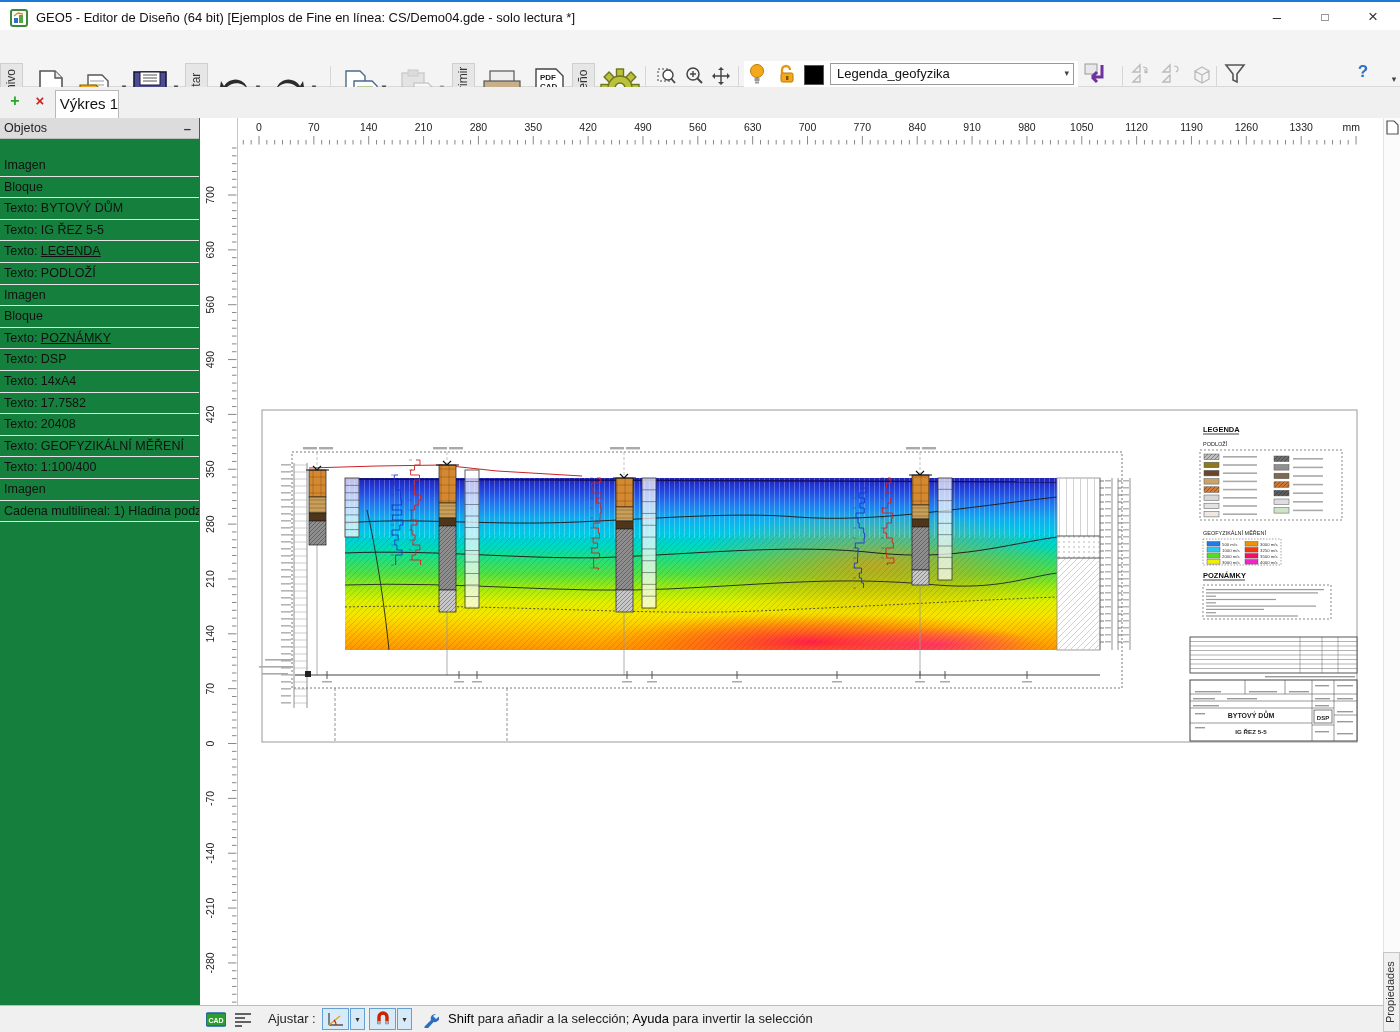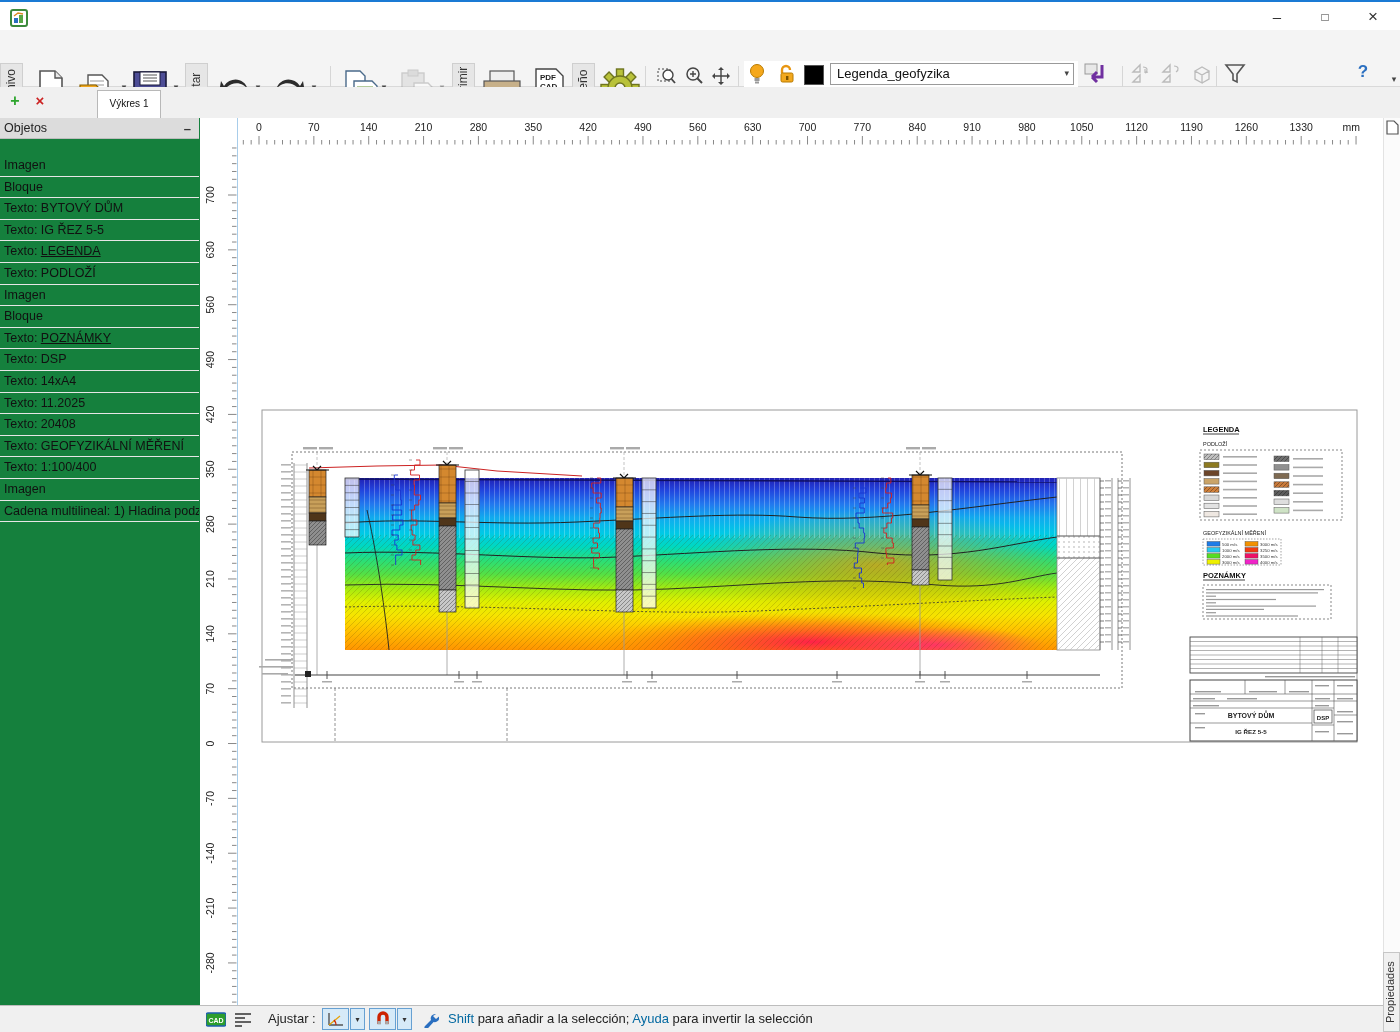--- a/index.html
+++ b/index.html
@@ -19,54 +19,55 @@
   .sep{top:36px;width:1px;height:44px;background:#d6d6d6;}
   .zbtn{width:26px;height:23px;display:flex;align-items:center;justify-content:center;}
   .ltr{font-size:15px;color:#222;font-weight:bold;}
   .combo{box-sizing:border-box;height:22px;border:1px solid #9a9a9a;background:#fff;font-size:13px;color:#111;
          padding:2px 16px 0 6px;white-space:nowrap;}
   .gray{opacity:.45;}
   
   .tabbar{left:0;top:87px;width:1400px;height:31px;background:#f0f0f0;}
   .tabglyph{top:4px;width:20px;height:20px;text-align:center;line-height:20px;font-weight:bold;}
   .tab{left:55px;top:3px;width:64px;height:28px;background:#fff;border:1px solid #b8b8b8;border-bottom:none;
-       box-sizing:border-box;text-align:center;font-size:10px;color:#111;line-height:26px;margin-left:42px;}
+       box-sizing:border-box;text-align:right;font-size:15px;color:#111;line-height:26px;}
   
   .sidebar{left:0;top:118px;width:222px;height:887px;background:#15803d;border-right:1px solid #c4c4c4;box-sizing:border-box;}
   .objhead{left:0;top:0;width:199px;height:21px;background:#dcdcdc;border-bottom:1px solid #bdbdbd;
            font-size:12.5px;color:#222;line-height:21px;padding-left:4px;box-sizing:border-box;}
   .objmin{right:8px;top:0;font-size:13px;color:#333;font-weight:bold;}
   .obj-item{width:199px;height:21.6px;border-bottom:1px solid #e6e6e6;font-size:12.5px;color:#111;
             line-height:21.6px;padding-left:4px;box-sizing:border-box;white-space:nowrap;overflow:hidden;}
   .u{text-decoration:underline;}
   
   .canvas{left:200px;top:118px;width:1183px;height:887px;background:#fff;}
   .bluline{left:37px;top:0;width:1px;height:887px;background:#a8cdea;}
   
   .rightstrip{right:0;top:118px;width:17px;height:887px;background:#fbfbfb;border-left:1px solid #e3e3e3;box-sizing:border-box;}
   .propstab{right:0;bottom:0;width:17px;height:80px;background:#f0f0f0;border:1px solid #c6c6c6;box-sizing:border-box;
             writing-mode:vertical-rl;transform:rotate(180deg);font-size:11px;color:#333;text-align:center;z-index:5;}
   
   .statusbar{left:0;bottom:0;width:1400px;height:27px;background:#f0f0f0;border-top:1px solid #bdbdbd;box-sizing:border-box;}
   .stxt{font-size:13px;color:#222;top:5px;white-space:nowrap;}
   .snapbtn{top:2px;height:22px;background:#d6eaf8;border:1px solid #66a0d2;box-sizing:border-box;
            display:flex;align-items:center;justify-content:center;}
-  .acc{color:#0369a1;}
+  .acc{color:#000000;}
   svg text{font-family:"Liberation Sans",sans-serif;}
 </style>
 </head>
 <body>
 
 <div class="abs titlebar">
   <svg class="abs" style="left:10px;top:7px" width="18" height="18">
     <rect x="1" y="1" width="16" height="16" rx="2" fill="#fff" stroke="#3c8a3c" stroke-width="2"></rect>
     <rect x="4" y="9" width="4" height="5" fill="#2a6fc0"></rect>
     <rect x="9" y="6" width="4" height="8" fill="#57a845"></rect>
     <path d="M4,7 L8,4 L13,5" stroke="#d88a20" stroke-width="1.4" fill="none"></path>
   </svg>
+  <div class="abs title-text">GEO5 - Editor de Diseño (64 bit) [Ejemplos de Fine en línea: CS/Demo04.gde - solo lectura *]</div>
   <div class="abs winbtn" style="right:100px">–</div>
   <div class="abs winbtn" style="right:52px;font-size:12px">□</div>
   <div class="abs winbtn" style="right:4px;font-size:17px">×</div>
 </div>
 
 <div class="abs toolbar">
   <div class="abs vlabel" style="left:0">Archivo</div>
 
   <div class="abs tbtn" style="left:28px">
     <svg width="34" height="38">
@@ -400,21 +401,21 @@
       <div class="obj-item"><span></span><span>Bloque</span></div>
       <div class="obj-item"><span>Texto: </span><span>BYTOVÝ DŮM</span></div>
       <div class="obj-item"><span>Texto: </span><span>IG ŘEZ 5-5</span></div>
       <div class="obj-item"><span>Texto: </span><span class="u">LEGENDA</span></div>
       <div class="obj-item"><span>Texto: </span><span>PODLOŽÍ</span></div>
       <div class="obj-item"><span></span><span>Imagen</span></div>
       <div class="obj-item"><span></span><span>Bloque</span></div>
       <div class="obj-item"><span>Texto: </span><span class="u">POZNÁMKY</span></div>
       <div class="obj-item"><span>Texto: </span><span>DSP</span></div>
       <div class="obj-item"><span>Texto: </span><span>14xA4</span></div>
-      <div class="obj-item"><span>Texto: </span><span>11.2025</span></div>
+      <div class="obj-item"><span>Texto: </span><span>17.7582</span></div>
       <div class="obj-item"><span>Texto: </span><span>20408</span></div>
       <div class="obj-item"><span>Texto: </span><span>GEOFYZIKÁLNÍ MĚŘENÍ</span></div>
       <div class="obj-item"><span>Texto: </span><span>1:100/400</span></div>
       <div class="obj-item"><span></span><span>Imagen</span></div>
       <div class="obj-item"><span></span><span>Cadena multilineal: 1) Hladina podze</span></div>
     </div>
 </div>
 
 <div class="abs canvas">
   <svg class="abs" id="hruler" style="left:0;top:0" width="1183" height="27">

